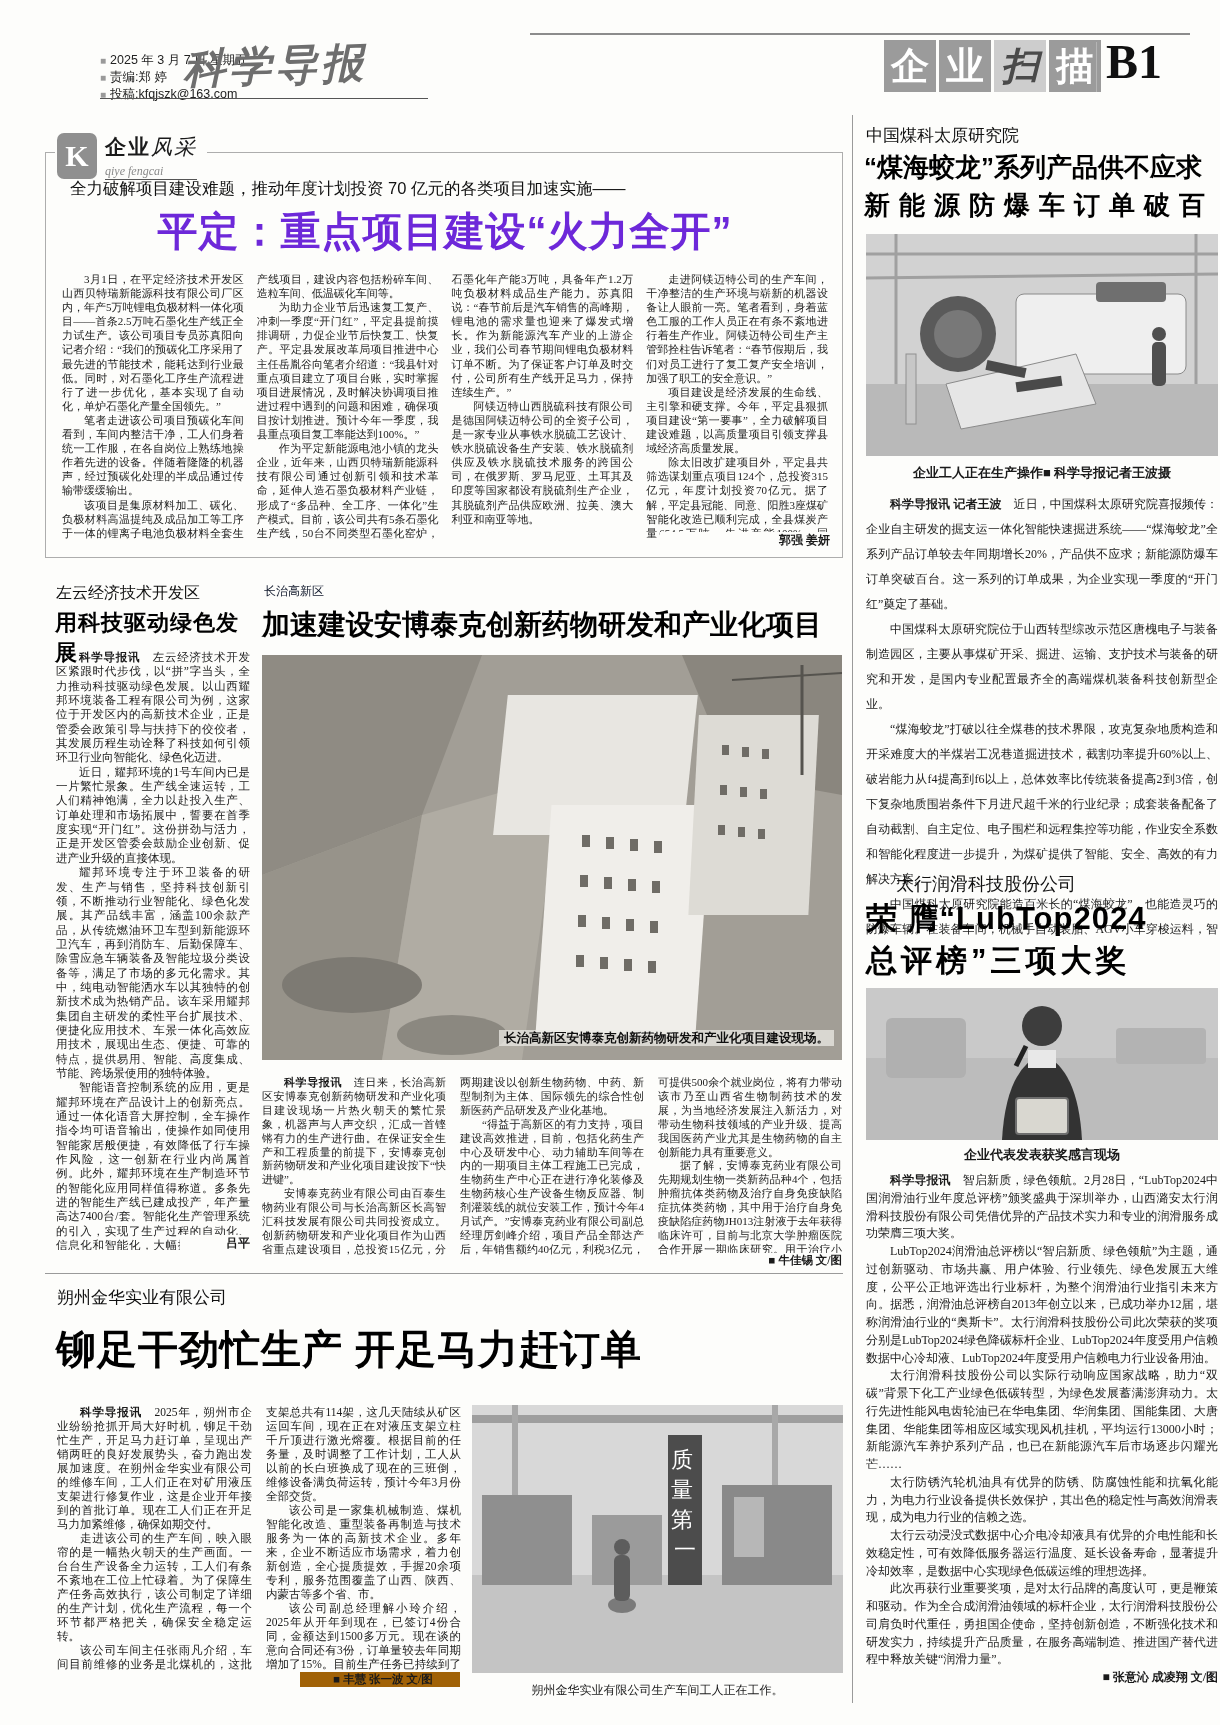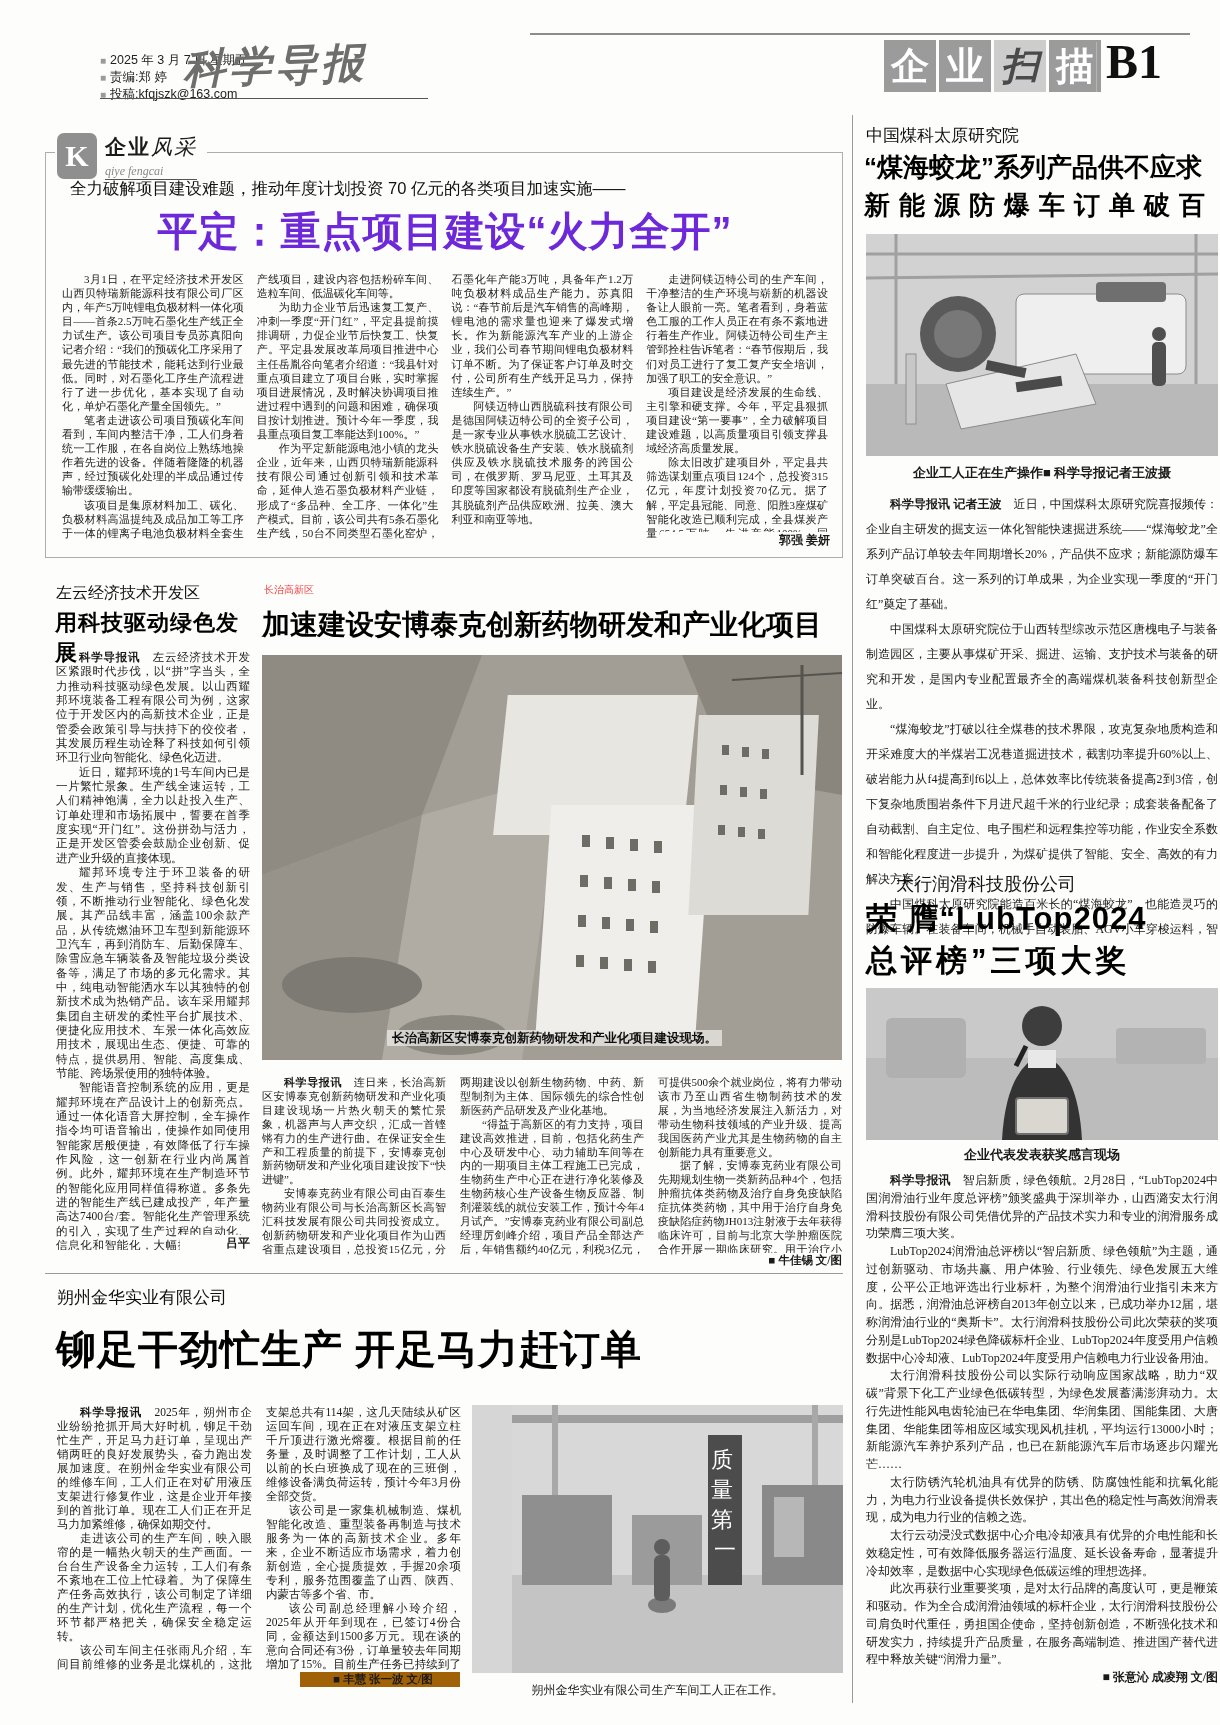--- a/index.html
+++ b/index.html
@@ -52,41 +52,41 @@
   
   .zy-kicker { left:56px; top:583px; font-size:16px; color:#111; }
   .zy-headline { left:55px; top:608px; width:196px; font-size:22px; font-weight:900; letter-spacing:1px;
                  font-family:"Liberation Sans","DejaVu Sans",sans-serif; color:#000; }
   .zy-body { left:56px; top:650px; width:194px; height:600px; font-size:11.5px; line-height:14.35px;
              overflow:hidden; }
   .zy-byline { left:180px; top:1235px; width:70px; text-align:right; font-weight:bold; font-size:12px;
                background:#fdfdfb; }
 
   
-  .cz-kicker { left:264px; top:583px; font-size:10px; color:#ef4444; }
+  .cz-kicker { left:264px; top:583px; font-size:12px; color:#0f172a; }
   .cz-headline { left:262px; top:606px; width:580px; font-size:28px; font-weight:900;
                  font-family:"Liberation Sans","DejaVu Sans",sans-serif; color:#000; }
   .cz-photo { left:262px; top:655px; width:580px; height:405px; background:#a9a59d; overflow:hidden; }
-  .cz-caption { left:262px; top:1030px; width:460px; text-align:right; font-size:12.5px; font-weight:bold;
+  .cz-caption { left:262px; top:1030px; width:572px; text-align:right; font-size:12.5px; font-weight:bold;
                 color:#101010; }
   .cz-caption span { background:rgba(235,233,228,0.75); padding:1px 5px; }
   .cz-body { left:262px; top:1076px; width:580px; height:186px; column-count:3; column-gap:14px;
              font-size:11px; line-height:13.9px; overflow:hidden; }
   .cz-byline { left:700px; top:1246px; width:142px; text-align:right; font-weight:bold; font-size:11.5px;
                background:#fdfdfb; padding-left:6px;margin-top:7px; }
 
   
   .sz-kicker { left:57px; top:1286px; font-size:17px; color:#111; }
   .sz-headline { left:56px; top:1322px; width:660px; font-size:40px; font-weight:900;
                  font-family:"Liberation Sans","DejaVu Sans",sans-serif; color:#000; letter-spacing:1px; }
   .sz-body { left:57px; top:1405px; width:404px; height:278px; column-count:2; column-gap:14px;
              font-size:11.5px; line-height:14px; overflow:hidden; }
   .sz-byline { left:300px; top:1672px; width:160px; text-align:center; font-weight:bold; font-size:11.5px;
                background:#a16207; padding-left:6px; }
-  .sz-photo { left:472px; top:1405px; width:371px; height:268px; background:#d6d6d6; overflow:hidden;padding-left:40px; }
+  .sz-photo { left:472px; top:1405px; width:371px; height:268px; background:#d6d6d6; overflow:hidden; }
   .sz-caption { left:472px; top:1682px; width:371px; text-align:center; font-size:12px; font-weight:normal; }
 
   
   .coal-kicker { left:866px; top:124px; font-size:17px; color:#111; }
   .coal-h1 { left:864px; top:150px; width:354px; font-size:26px; font-weight:900;
              font-family:"Liberation Sans","DejaVu Sans",sans-serif; color:#000; }
   .coal-h2 { left:864px; top:188px; width:354px; font-size:26px; font-weight:900; letter-spacing:9px;
              font-family:"Liberation Sans","DejaVu Sans",sans-serif; color:#000; }
   .coal-photo { left:866px; top:234px; width:352px; height:222px; background:#cfcfcf; overflow:hidden; }
   .coal-caption { left:866px; top:464px; width:352px; text-align:center; font-size:13px; font-weight:bold; }

